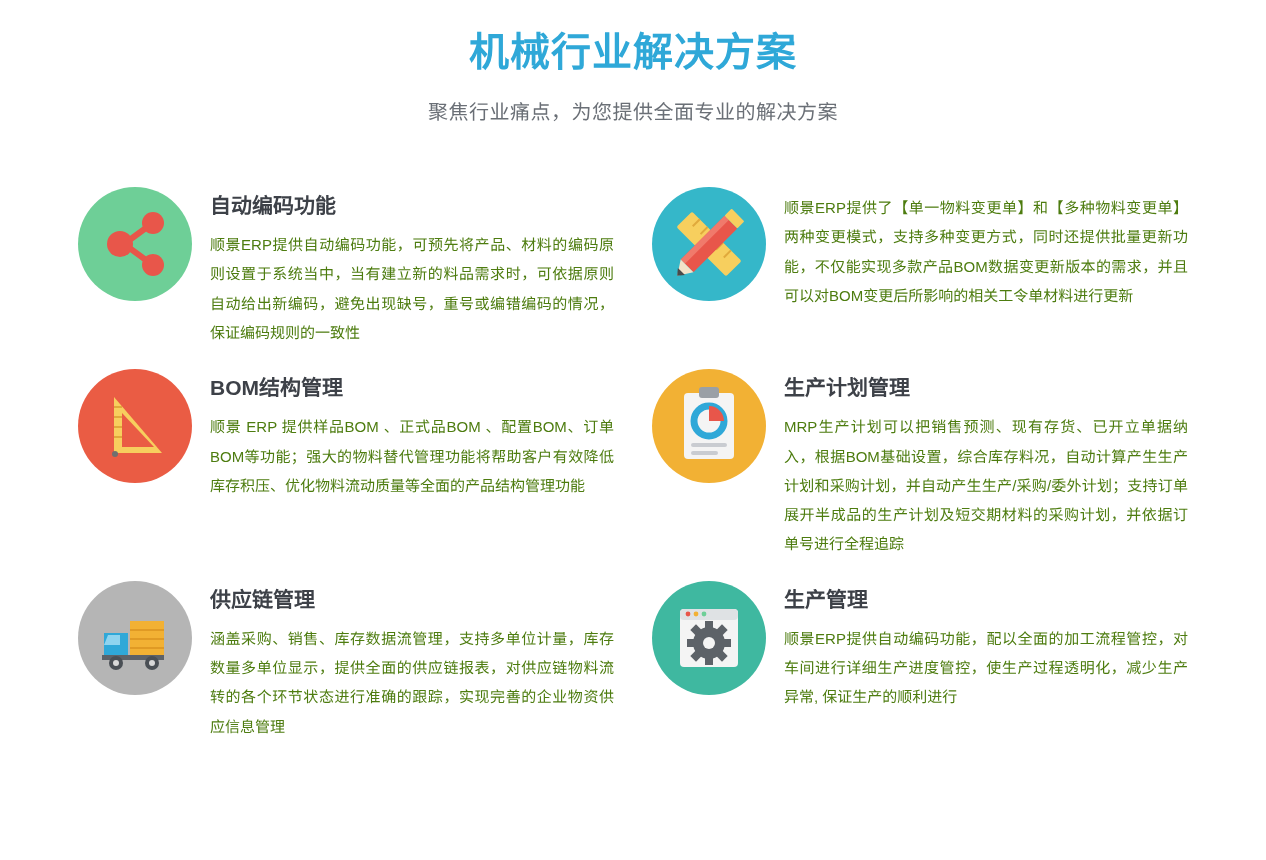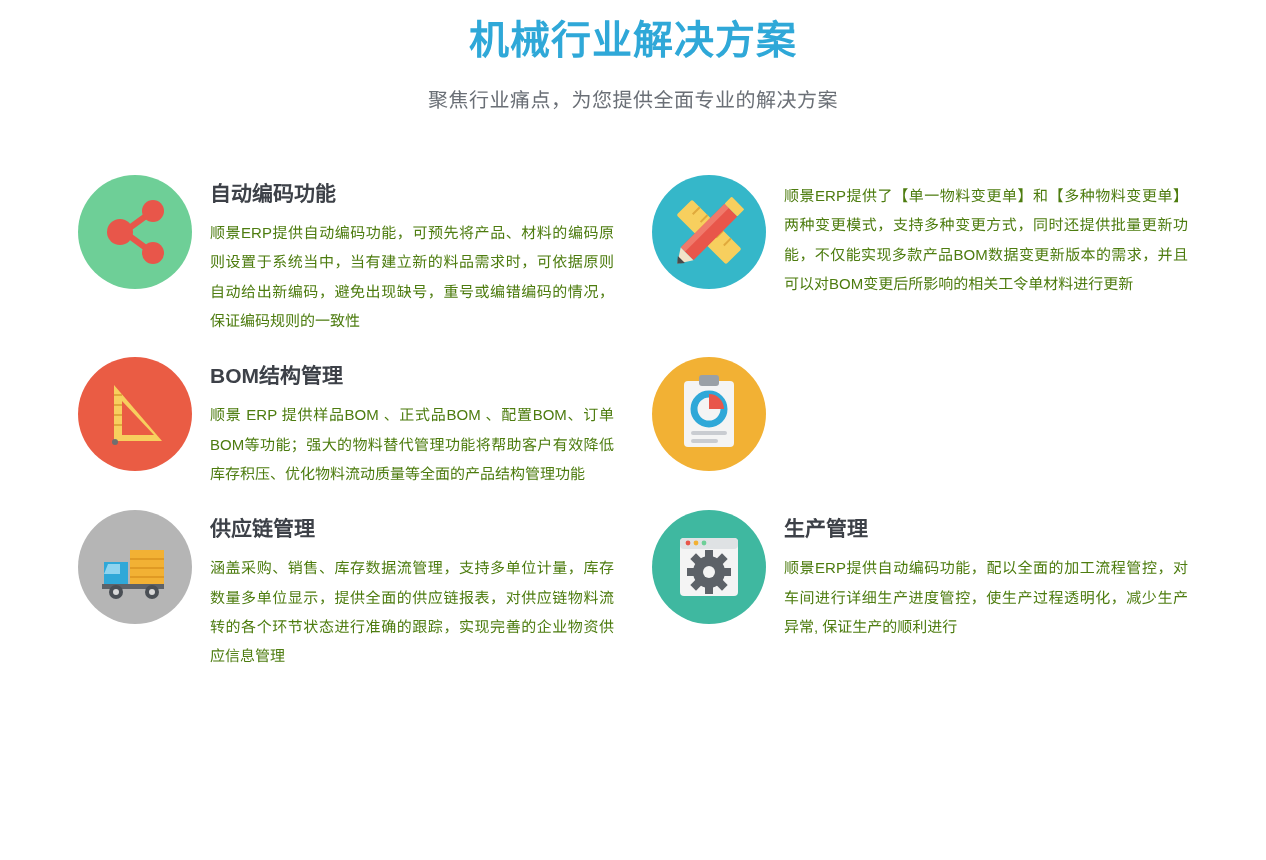--- a/index.html
+++ b/index.html
@@ -22,21 +22,21 @@
   .header {
     text-align: center;
     padding-top: 14px;
   }
   .page-title {
     font-size: 40px;
     font-weight: bold;
     color: #2fa8d8;
     letter-spacing: 1px;
     line-height: 1.3;
-    margin: 0;
+    margin: 12px;
   }
   .page-subtitle {
     font-size: 20px;
     color: #6a6f76;
     margin: 18px 0 0 0;
     font-weight: normal;
     letter-spacing: 0.5px;
   }
   
   .features {
@@ -167,20 +167,24 @@
         <svg viewBox="0 0 114 114" aria-hidden="true">
           <rect x="32" y="24" width="50" height="66" rx="4" fill="#f4f4f4"></rect>
           <rect x="47" y="18" width="20" height="11" rx="3" fill="#9aa0a6"></rect>
           <circle cx="57" cy="52" r="15" fill="none" stroke="#2fa8d8" stroke-width="7"></circle>
           <path d="M57 37 A15 15 0 0 1 72 52 L57 52 Z" fill="#e8564a"></path>
           <g stroke="#c9ccd1" stroke-width="4" stroke-linecap="round">
             <line x1="41" y1="76" x2="73" y2="76"></line>
             <line x1="41" y1="84" x2="64" y2="84"></line>
           </g>
         </svg>
+      </div>
+      <div class="fi-body">
+        <h3 class="fi-title">生产计划管理</h3>
+        <p class="fi-desc">MRP生产计划可以把销售预测、现有存货、已开立单据纳入，根据BOM基础设置，综合库存料况，自动计算产生生产计划和采购计划，并自动产生生产/采购/委外计划；支持订单展开半成品的生产计划及短交期材料的采购计划，并依据订单号进行全程追踪</p>
       </div>
     </div>
 
     <div class="feature">
       <div class="fi-icon" style="background:#b5b5b5;">
         <svg viewBox="0 0 114 114" aria-hidden="true">
           <rect x="52" y="40" width="34" height="36" fill="#f2b134"></rect>
           <g stroke="#e09a24" stroke-width="2">
             <line x1="52" y1="49" x2="86" y2="49"></line>
             <line x1="52" y1="58" x2="86" y2="58"></line>

